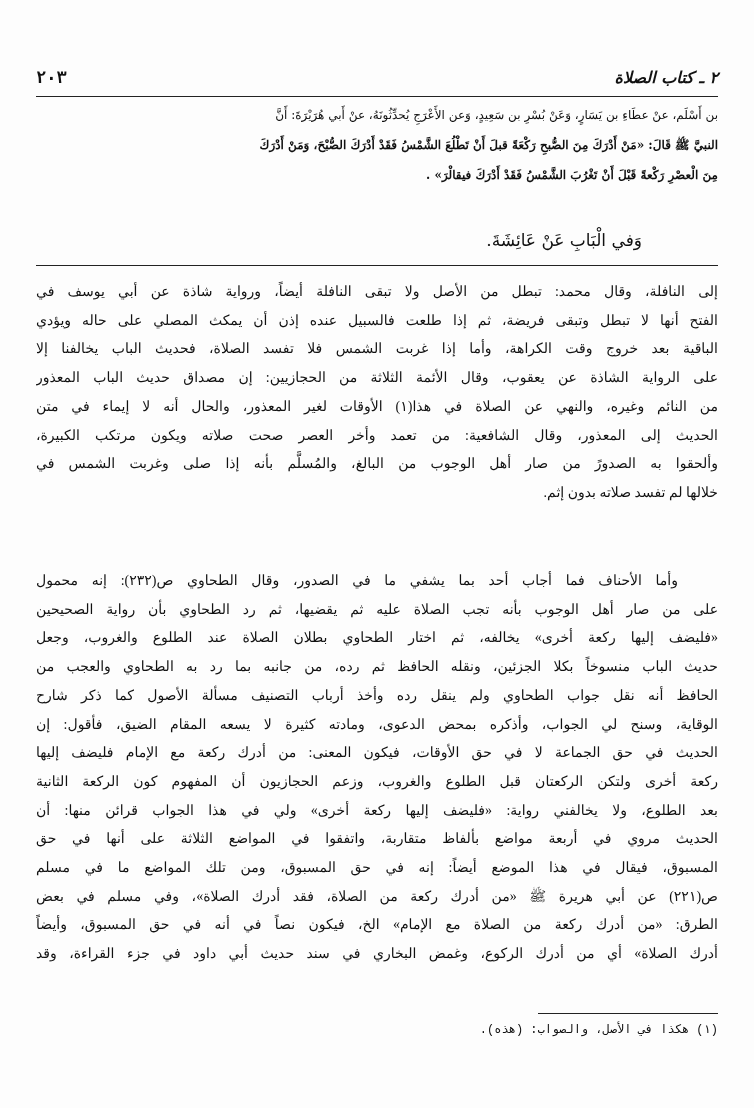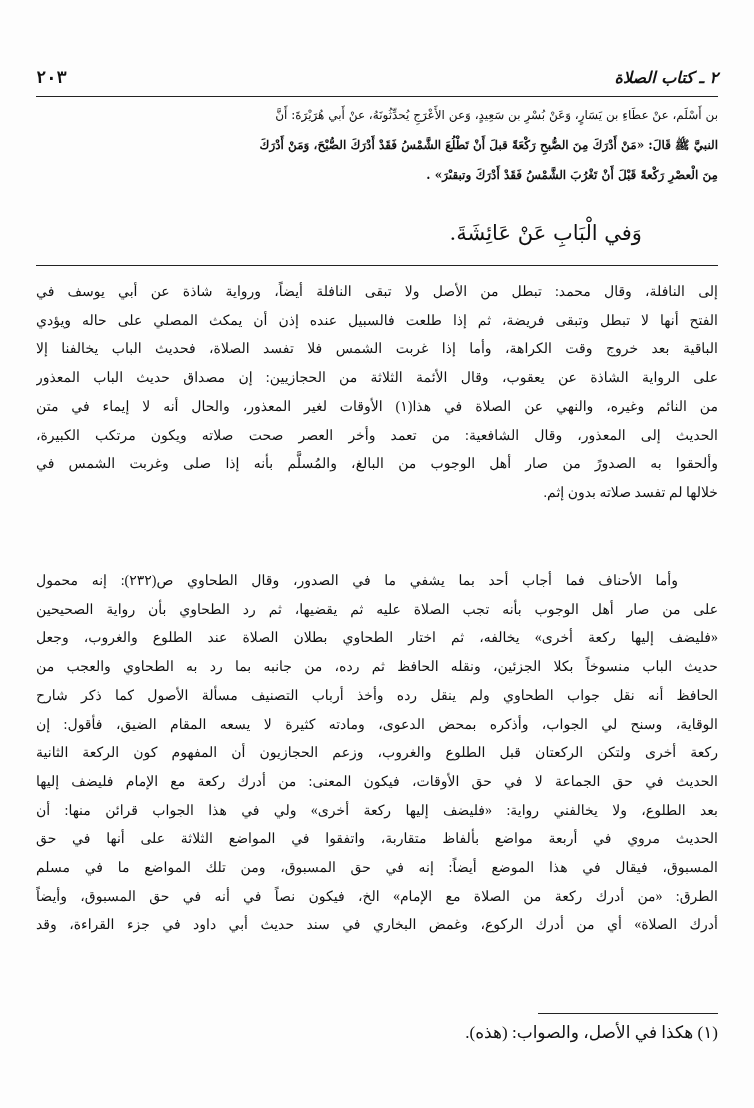--- a/index.html
+++ b/index.html
@@ -7,46 +7,46 @@
          font-family:"DejaVu Serif", serif; }
   .page { position:absolute; left:0; top:0; width:754px; height:1108px; }
   .header { position:absolute; top:64px; left:36px; right:36px; height:26px;
             display:flex; justify-content:space-between; align-items:center; direction:rtl; }
   .header .title { font-family:"DejaVu Sans", sans-serif; font-weight:bold; font-size:16px;font-style:italic; }
   .header .pnum { font-family:Liberation Mono, monospace; font-weight:bold; font-size:17px; }
   .hline { position:absolute; top:96px; left:36px; right:36px; height:1px; background:#222; }
   .text { direction:rtl; text-align:justify; text-align-last:right; }
   .hadith { position:absolute; top:100px; left:48px; right:36px; font-size:12px; line-height:30px; }
   .hadith .l { display:block; white-space:nowrap; overflow:hidden; text-align:right; }
-  .bab { position:absolute; top:221px; right:112px; font-size:21px; direction:rtl; }
+  .bab { position:absolute; top:230px; right:112px; font-size:17px; direction:rtl; }
   .sep1 { position:absolute; top:265px; left:36px; right:36px; height:1px; background:#222; }
   .comm { position:absolute; left:36px; right:36px; font-family:Liberation Serif, serif; font-size:14px; line-height:28.7px; }
   .comm .l { display:block; white-space:nowrap; overflow:hidden; text-align:justify; text-align-last:justify; }
   .comm .l.last { text-align-last:right; }
   .c1 { top:278px; }
   .c2 { top:567px; }
   .c2 .first { padding-right:40px; }
   .fsep { position:absolute; top:1013px; right:36px; width:180px; height:1px; background:#222; }
-  .foot { position:absolute; top:1022px; right:36px; font-size:17px; direction:rtl; font-family:Liberation Serif, serif; }
+  .foot { position:absolute; top:1022px; right:36px; font-size:12px; direction:rtl; font-family:Liberation Mono, monospace; }
 </style>
 </head>
 <body>
 
 <div class="page">
 
   <div class="header">
     <span class="title">٢ ـ كتاب الصلاة</span>
     <span class="pnum">٢٠٣</span>
   </div>
   <div class="hline"></div>
 
   <div class="hadith text">
     <span class="l">بن أَسْلَم، عنْ عطَاءِ بن يَسَارٍ، وَعَنْ بُسْرِ بن سَعِيدٍ، وَعن الأَعْرَجِ يُحدِّثُونَهُ، عنْ أَبي هُرَيْرَةَ: أَنَّ</span>
     <span class="l" style="font-weight:bold">النبيَّ ﷺ قَالَ: «مَنْ أَدْرَكَ مِنَ الصُّبحِ رَكْعَةً قبلَ أَنْ تَطْلُعَ الشَّمْسُ فَقَدْ أَدْرَكَ الصُّبْحَ، وَمَنْ أَدْرَكَ</span>
-    <span class="l" style="font-weight:bold">مِنَ الْعصْرِ رَكْعةً قَبْلَ أَنْ تَغْرُبَ الشَّمْسُ فَقَدْ أَدْرَكَ وتبقىْرَ» .</span>
+    <span class="l" style="font-weight:bold">مِنَ الْعصْرِ رَكْعةً قَبْلَ أَنْ تَغْرُبَ الشَّمْسُ فَقَدْ أَدْرَكَ فيقالْرَ» .</span>
   </div>
   <div class="bab">وَفي الْبَابِ عَنْ عَائِشَةَ.</div>
 
   <div class="sep1"></div>
 
   <div class="comm c1 text">
     <span class="l">إلى النافلة، وقال محمد: تبطل من الأصل ولا تبقى النافلة أيضاً، ورواية شاذة عن أبي يوسف في</span>
     <span class="l">الفتح أنها لا تبطل وتبقى فريضة، ثم إذا طلعت فالسبيل عنده إذن أن يمكث المصلي على حاله ويؤدي</span>
     <span class="l">الباقية بعد خروج وقت الكراهة، وأما إذا غربت الشمس فلا تفسد الصلاة، فحديث الباب يخالفنا إلا</span>
     <span class="l">على الرواية الشاذة عن يعقوب، وقال الأئمة الثلاثة من الحجازيين: إن مصداق حديث الباب المعذور</span>
@@ -56,25 +56,26 @@
     <span class="l last">خلالها لم تفسد صلاته بدون إثم.</span>
   </div>
 
   <div class="comm c2 text">
     <span class="l first">وأما الأحناف فما أجاب أحد بما يشفي ما في الصدور، وقال الطحاوي ص(٢٣٢): إنه محمول</span>
     <span class="l">على من صار أهل الوجوب بأنه تجب الصلاة عليه ثم يقضيها، ثم رد الطحاوي بأن رواية الصحيحين</span>
     <span class="l">«فليضف إليها ركعة أخرى» يخالفه، ثم اختار الطحاوي بطلان الصلاة عند الطلوع والغروب، وجعل</span>
     <span class="l">حديث الباب منسوخاً بكلا الجزئين، ونقله الحافظ ثم رده، من جانبه بما رد به الطحاوي والعجب من</span>
     <span class="l">الحافظ أنه نقل جواب الطحاوي ولم ينقل رده وأخذ أرباب التصنيف مسألة الأصول كما ذكر شارح</span>
     <span class="l">الوقاية، وسنح لي الجواب، وأذكره بمحض الدعوى، ومادته كثيرة لا يسعه المقام الضيق، فأقول: إن</span>
+    <span class="l">الحديث في حق الجماعة لا في حق الأوقات، فيكون المعنى: من أدرك ركعة مع الإمام فليضف إليها</span>
     <span class="l">ركعة أخرى ولتكن الركعتان قبل الطلوع والغروب، وزعم الحجازيون أن المفهوم كون الركعة الثانية</span>
-    <span class="l">الحديث في حق الجماعة لا في حق الأوقات، فيكون المعنى: من أدرك ركعة مع الإمام فليضف إليها</span>
     <span class="l">بعد الطلوع، ولا يخالفني رواية: «فليضف إليها ركعة أخرى» ولي في هذا الجواب قرائن منها: أن</span>
     <span class="l">الحديث مروي في أربعة مواضع بألفاظ متقاربة، واتفقوا في المواضع الثلاثة على أنها في حق</span>
     <span class="l">المسبوق، فيقال في هذا الموضع أيضاً: إنه في حق المسبوق، ومن تلك المواضع ما في مسلم</span>
+    <span class="l">ص(٢٢١) عن أبي هريرة ﷺ «من أدرك ركعة من الصلاة، فقد أدرك الصلاة»، وفي مسلم في بعض</span>
     <span class="l">الطرق: «من أدرك ركعة من الصلاة مع الإمام» الخ، فيكون نصاً في أنه في حق المسبوق، وأيضاً</span>
     <span class="l">أدرك الصلاة» أي من أدرك الركوع، وغمض البخاري في سند حديث أبي داود في جزء القراءة، وقد</span>
   </div>
 
   <div class="fsep"></div>
   <div class="foot">(١) هكذا في الأصل، والصواب: (هذه).</div>
 
 </div>
 
 </body></html>

